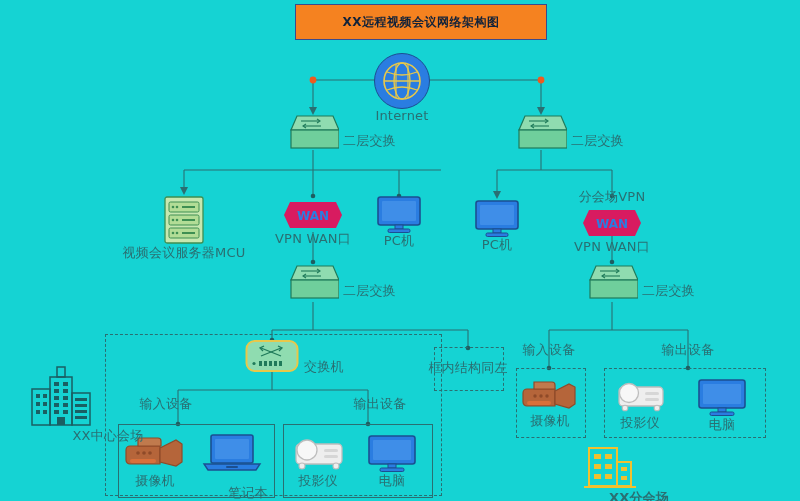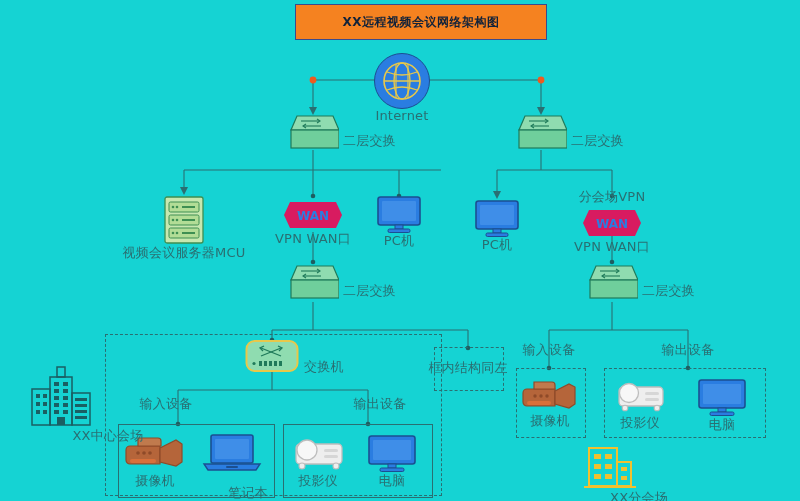--- a/index.html
+++ b/index.html
@@ -447,21 +447,21 @@
           <rect x="51" y="39" width="12" height="3"></rect>
         <rect x="51" y="45" width="12" height="3"></rect>
           <rect x="51" y="51" width="12" height="3"></rect>
         <rect x="33" y="52" width="8" height="8"></rect>
       </g>
     </svg>
   </div>
   <div class="lbl center" style="left:48px;top:66px;">XX中心会场</div>
 </div>
 
-<div class="node" style="left:610px;top:446px;">
+<div class="node" style="left:610px;top:446px;font-weight:bold;">
   <div class="bldg">
     <svg width="58" height="44" viewBox="0 0 58 44">
       <g fill="none" stroke="#f2c12e" stroke-width="2">
         <rect x="8" y="2" width="28" height="38"></rect>
         <rect x="36" y="16" width="14" height="24"></rect>
         <line x1="3" y1="41" x2="55" y2="41"></line>
       </g>
       <g fill="#f2c12e">
         <rect x="13" y="8" width="7" height="5"></rect>
           <rect x="24" y="8" width="7" height="5"></rect>

